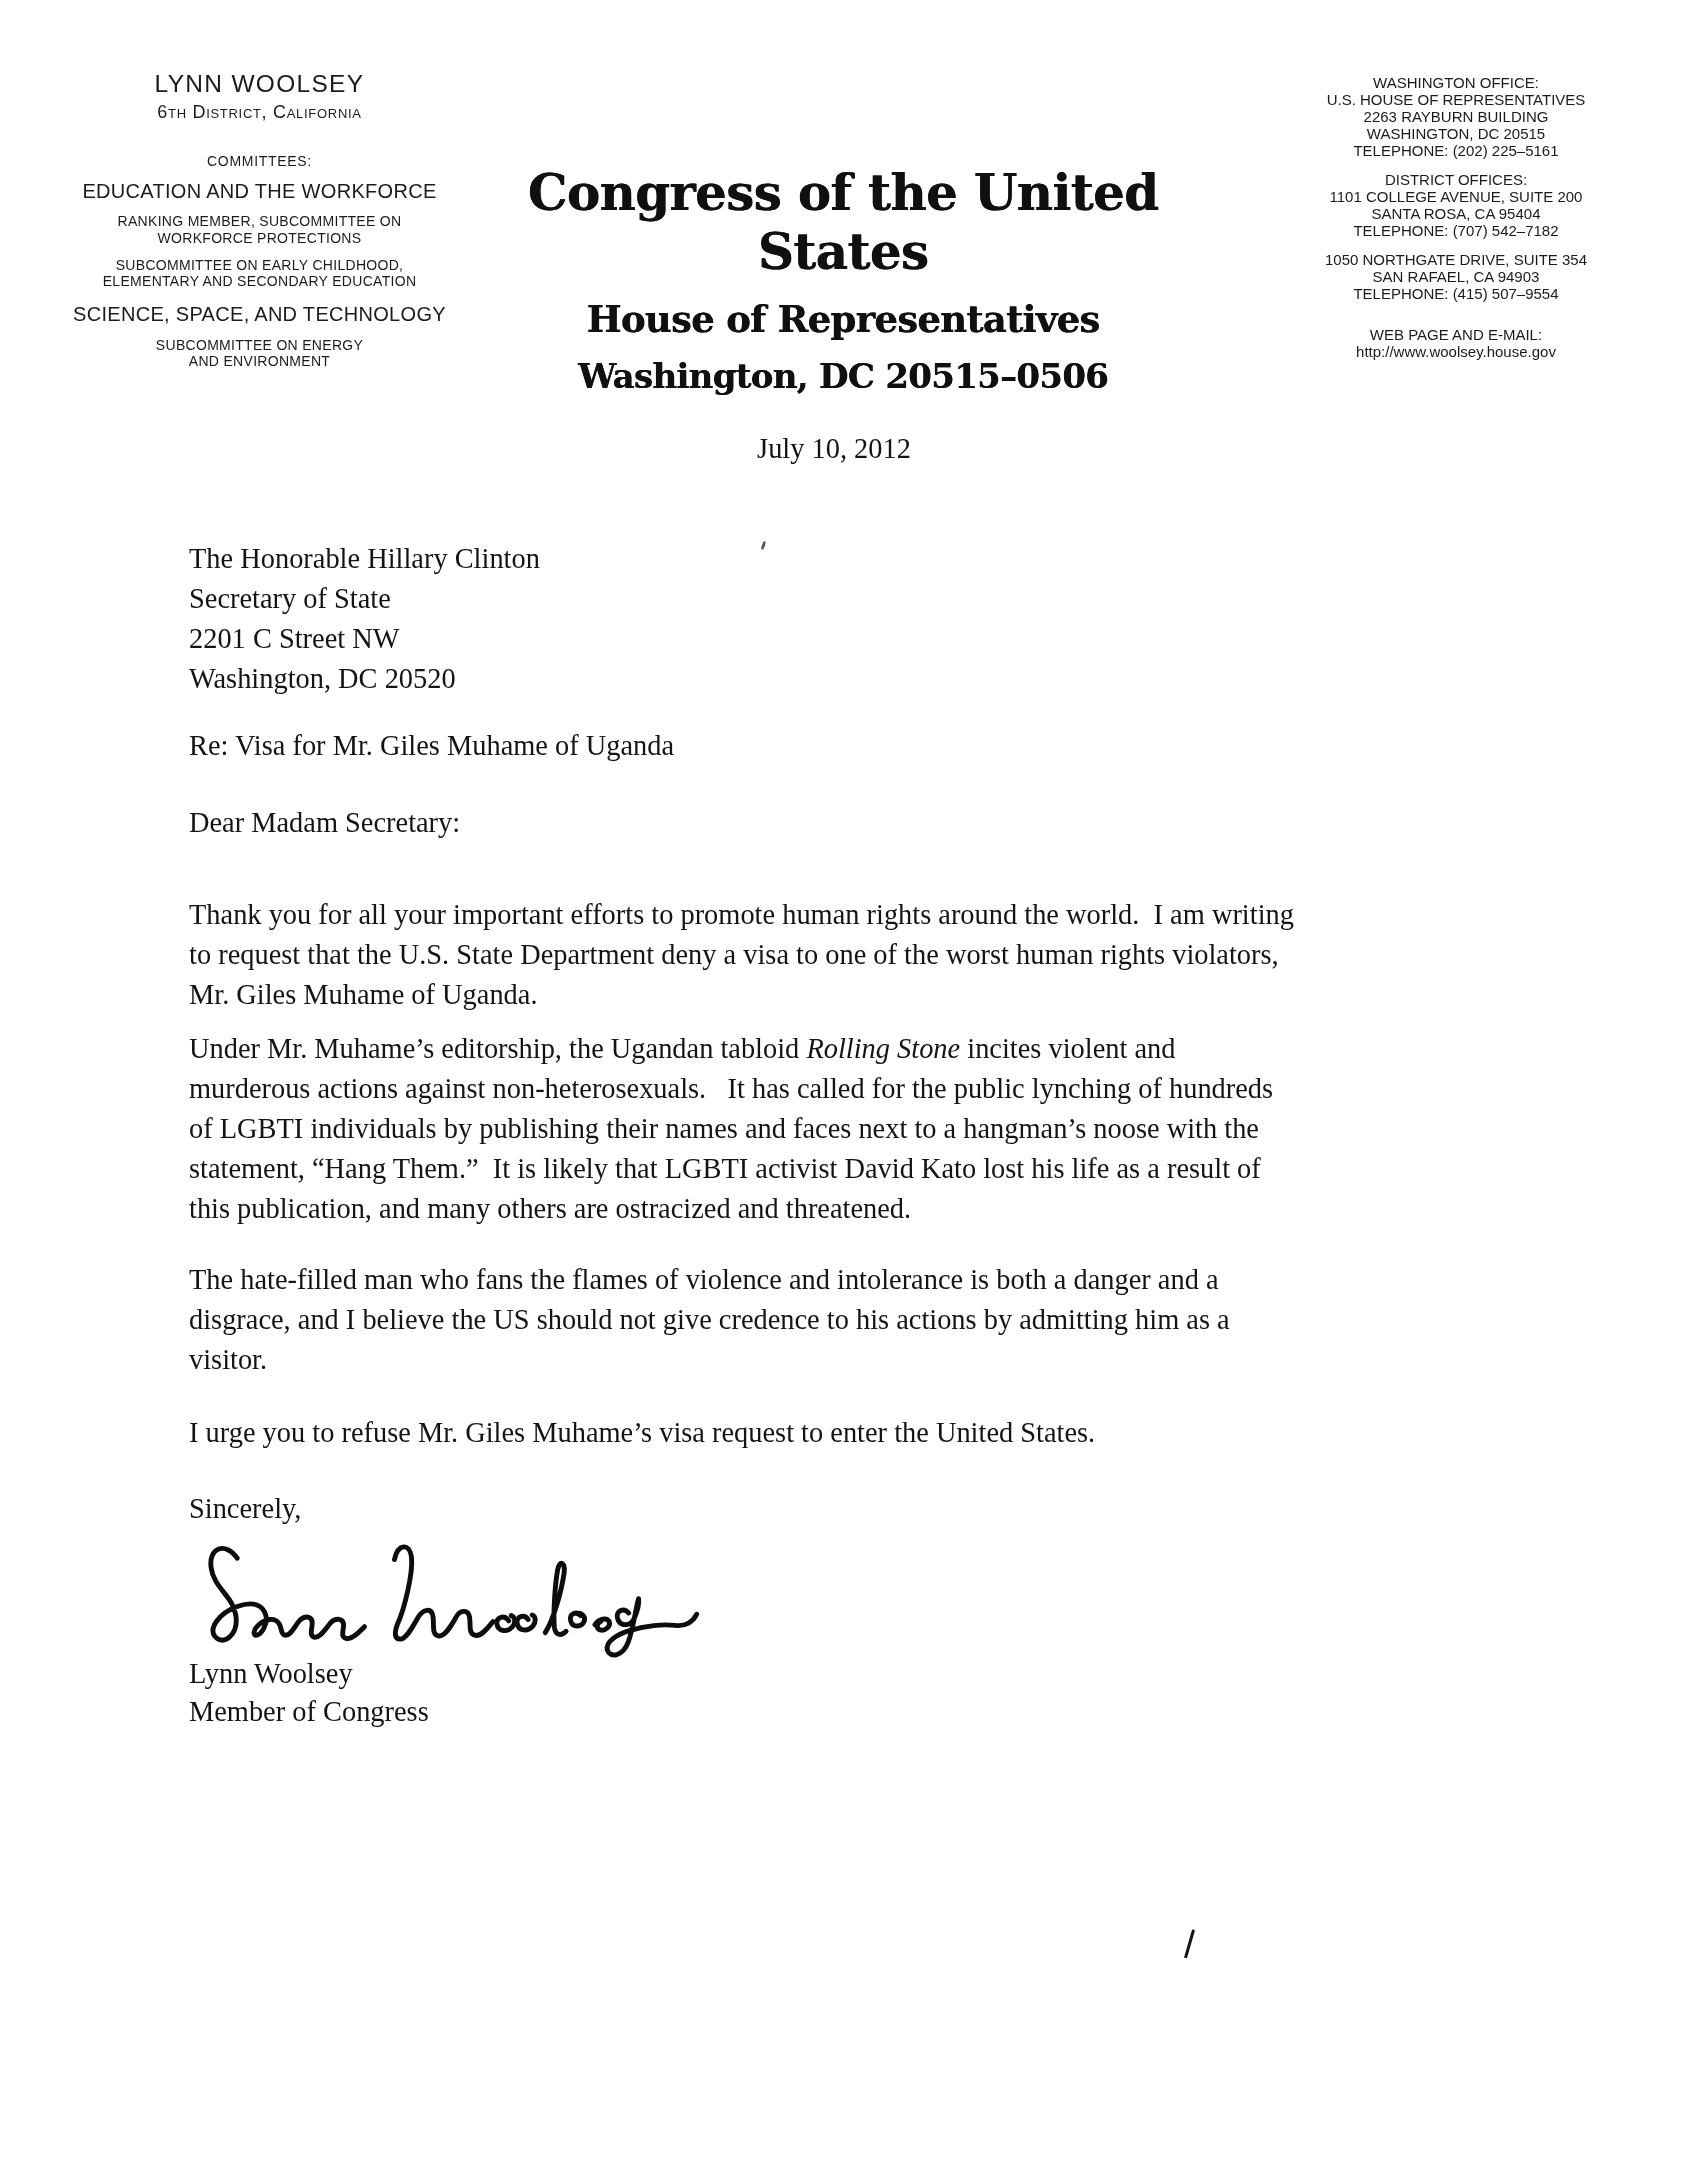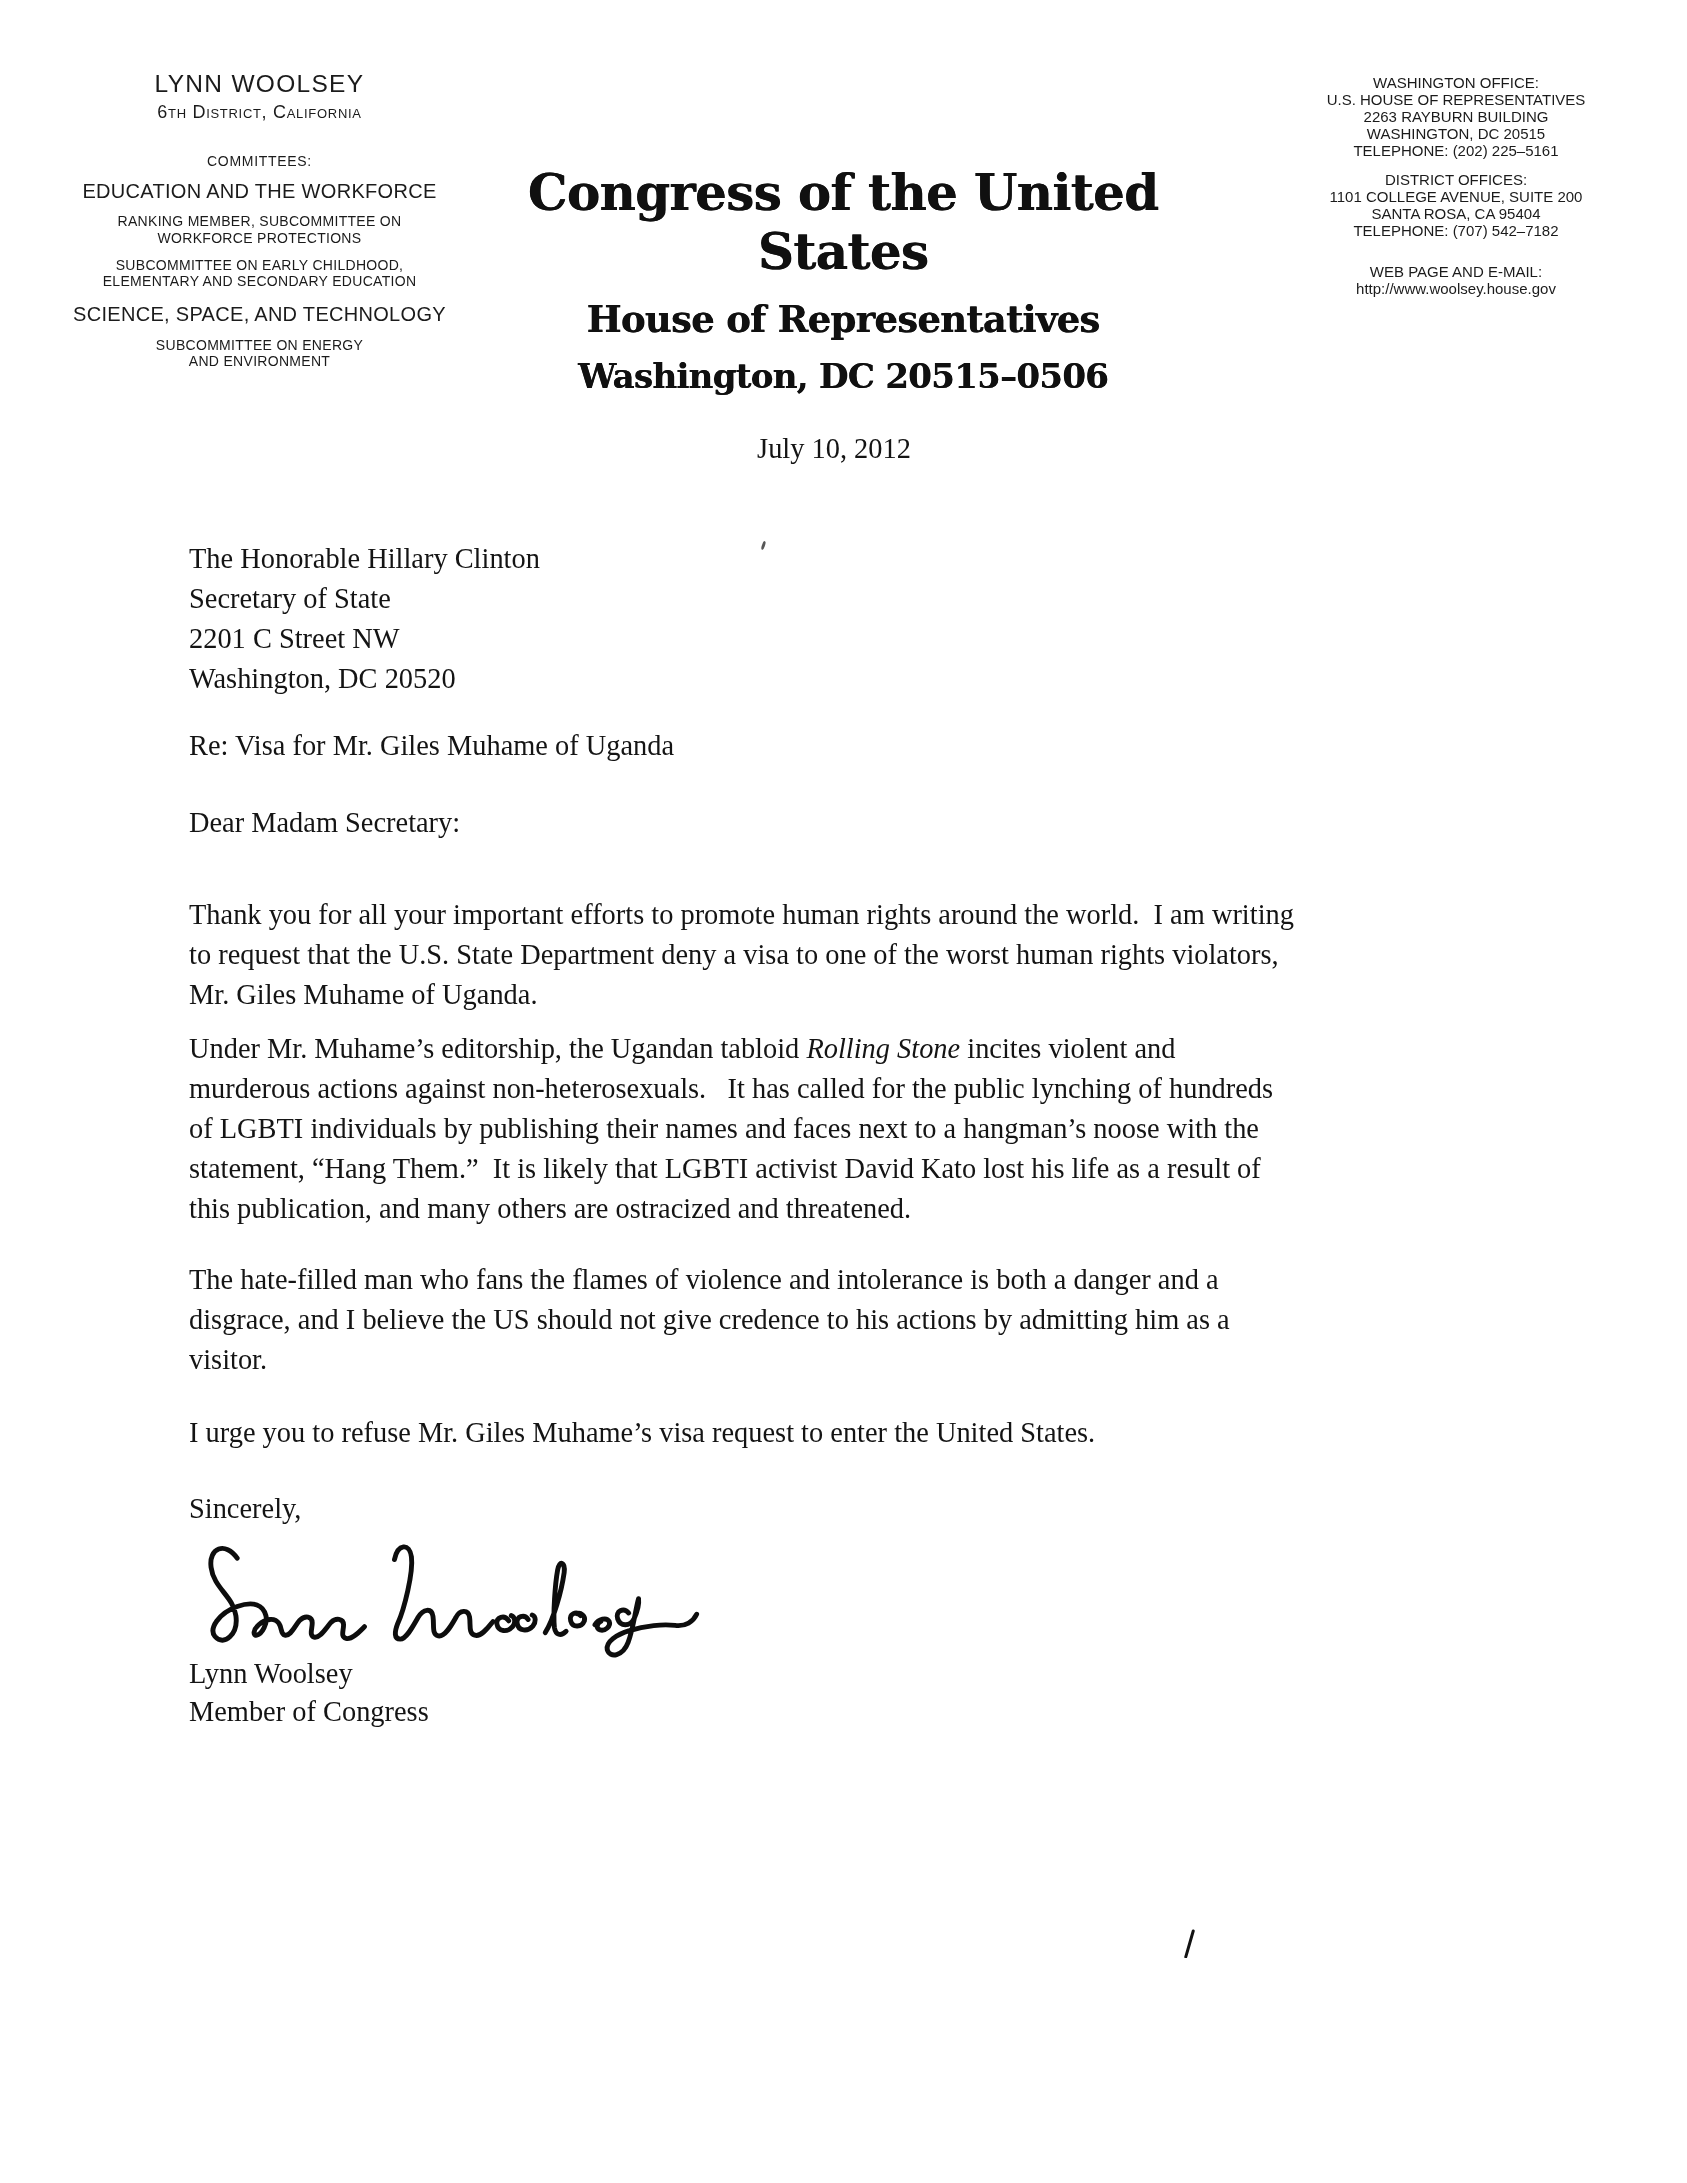--- a/index.html
+++ b/index.html
@@ -116,20 +116,25 @@
       <div>U.S. HOUSE OF REPRESENTATIVES</div>
       <div>2263 RAYBURN BUILDING</div>
       <div>WASHINGTON, DC 20515</div>
       <div>TELEPHONE: (202) 225–5161</div>
     </div>
     <div class="lh-group">
       <div>DISTRICT OFFICES:</div>
       <div>1101 COLLEGE AVENUE, SUITE 200</div>
       <div>SANTA ROSA, CA 95404</div>
       <div>TELEPHONE: (707) 542–7182</div>
+    </div>
+    <div class="lh-group">
+      <div>1050 NORTHGATE DRIVE, SUITE 354</div>
+      <div>SAN RAFAEL, CA 94903</div>
+      <div>TELEPHONE: (415) 507–9554</div>
     </div>
     <div class="lh-group lh-group-web">
       <div>WEB PAGE AND E-MAIL:</div>
       <div>http://www.woolsey.house.gov</div>
     </div>
   </div>
 
   <div class="block date-block">July 10, 2012</div>
 
   <div class="block recipient-block">

